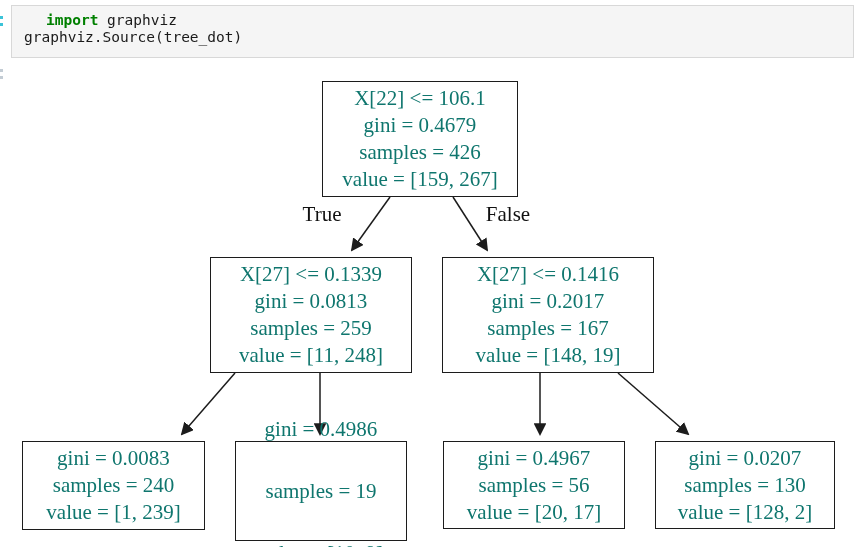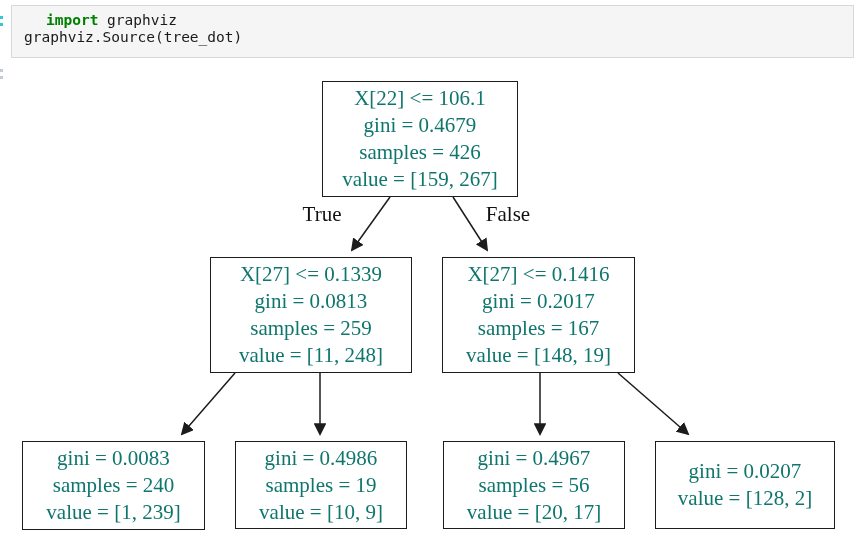--- a/index.html
+++ b/index.html
@@ -114,44 +114,45 @@
       <div class="ln">value = [159, 267]</div>
     </div>
 
     <div class="tnode" style="left:210px; top:257px; width:202px; height:116px;">
       <div class="ln">X[27] &lt;= 0.1339</div>
       <div class="ln">gini = 0.0813</div>
       <div class="ln">samples = 259</div>
       <div class="ln">value = [11, 248]</div>
     </div>
 
-    <div class="tnode" style="left:442px; top:257px; width:193px; height:116px;">
+    <div class="tnode" style="left:442px; top:257px; width:212px; height:116px;">
       <div class="ln">X[27] &lt;= 0.1416</div>
       <div class="ln">gini = 0.2017</div>
       <div class="ln">samples = 167</div>
       <div class="ln">value = [148, 19]</div>
     </div>
 
     <div class="tnode" style="left:22px; top:441px; width:183px; height:89px;">
       <div class="ln">gini = 0.0083</div>
       <div class="ln">samples = 240</div>
       <div class="ln">value = [1, 239]</div>
     </div>
 
-    <div class="tnode" style="left:235px; top:441px; width:172px; height:88px;">
+    <div class="tnode" style="left:235px; top:441px; width:172px; height:100px;gap:35px;">
       <div class="ln">gini = 0.4986</div>
       <div class="ln">samples = 19</div>
       <div class="ln">value = [10, 9]</div>
     </div>
 
     <div class="tnode" style="left:443px; top:441px; width:182px; height:88px;">
       <div class="ln">gini = 0.4967</div>
       <div class="ln">samples = 56</div>
       <div class="ln">value = [20, 17]</div>
     </div>
 
     <div class="tnode" style="left:655px; top:441px; width:180px; height:88px;">
       <div class="ln">gini = 0.0207</div>
+      <div class="ln">samples = 130</div>
       <div class="ln">value = [128, 2]</div>
     </div>
 
   </div>
 </div>
 
 </body></html>

